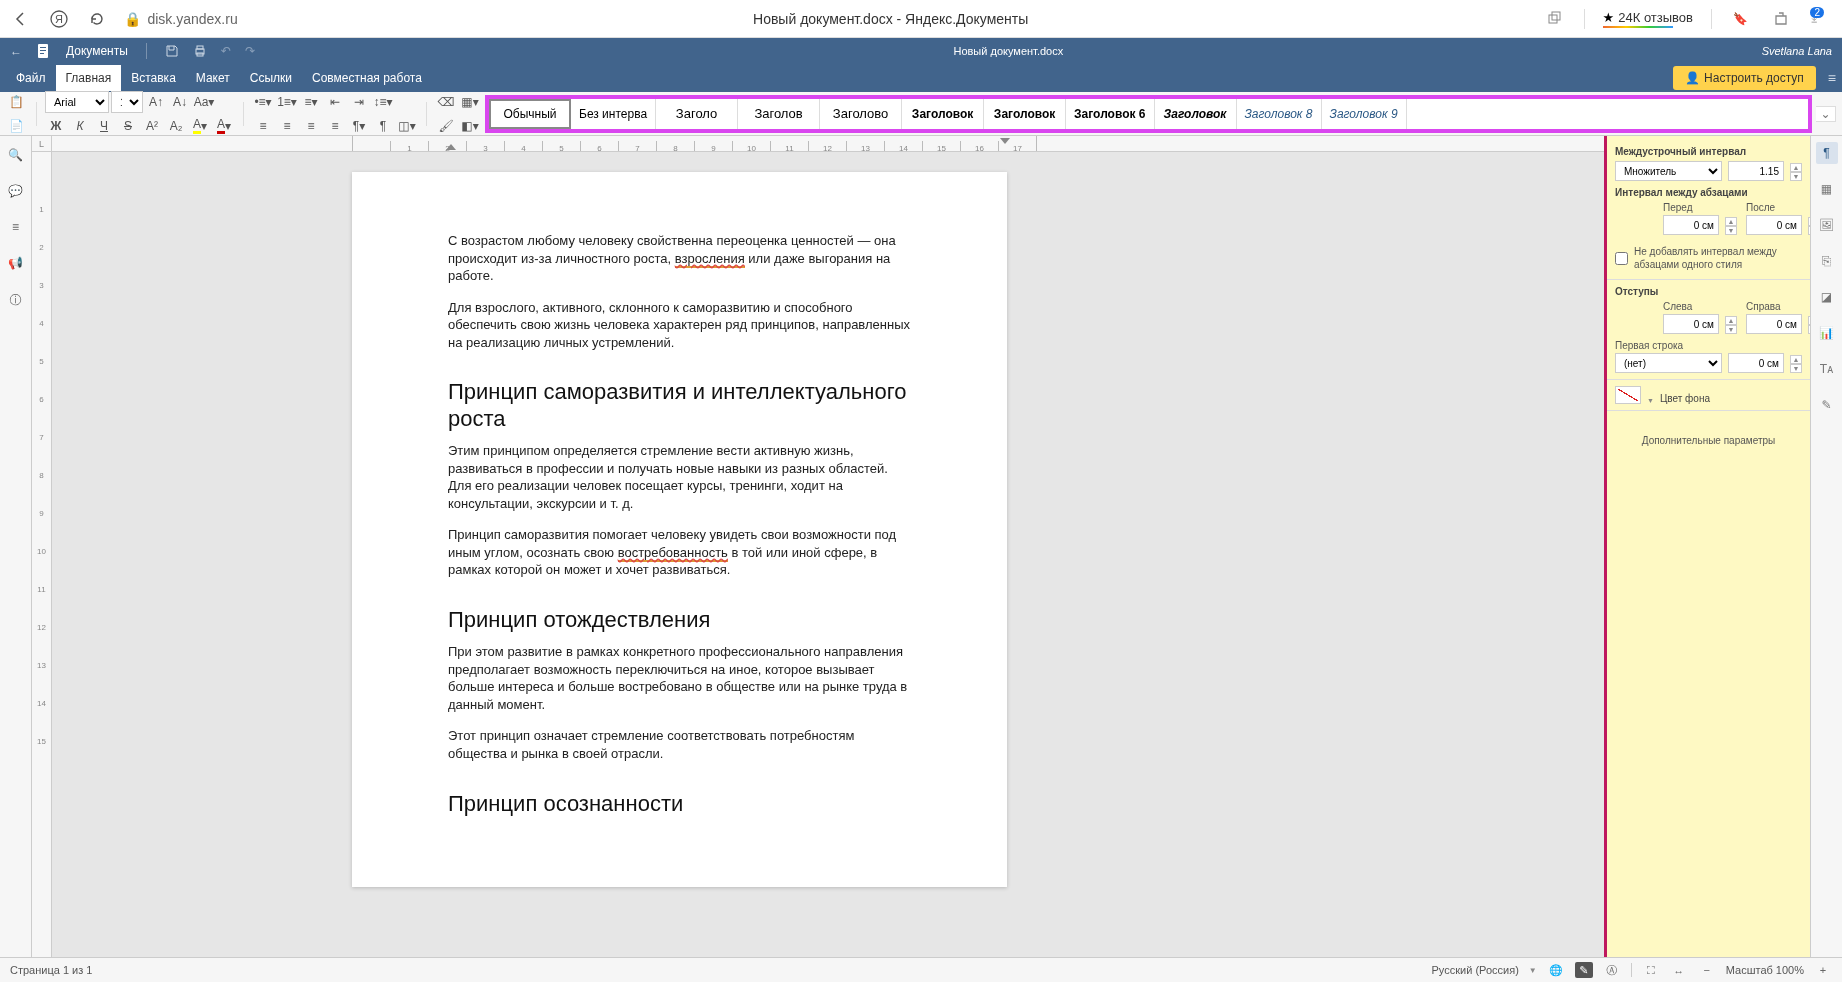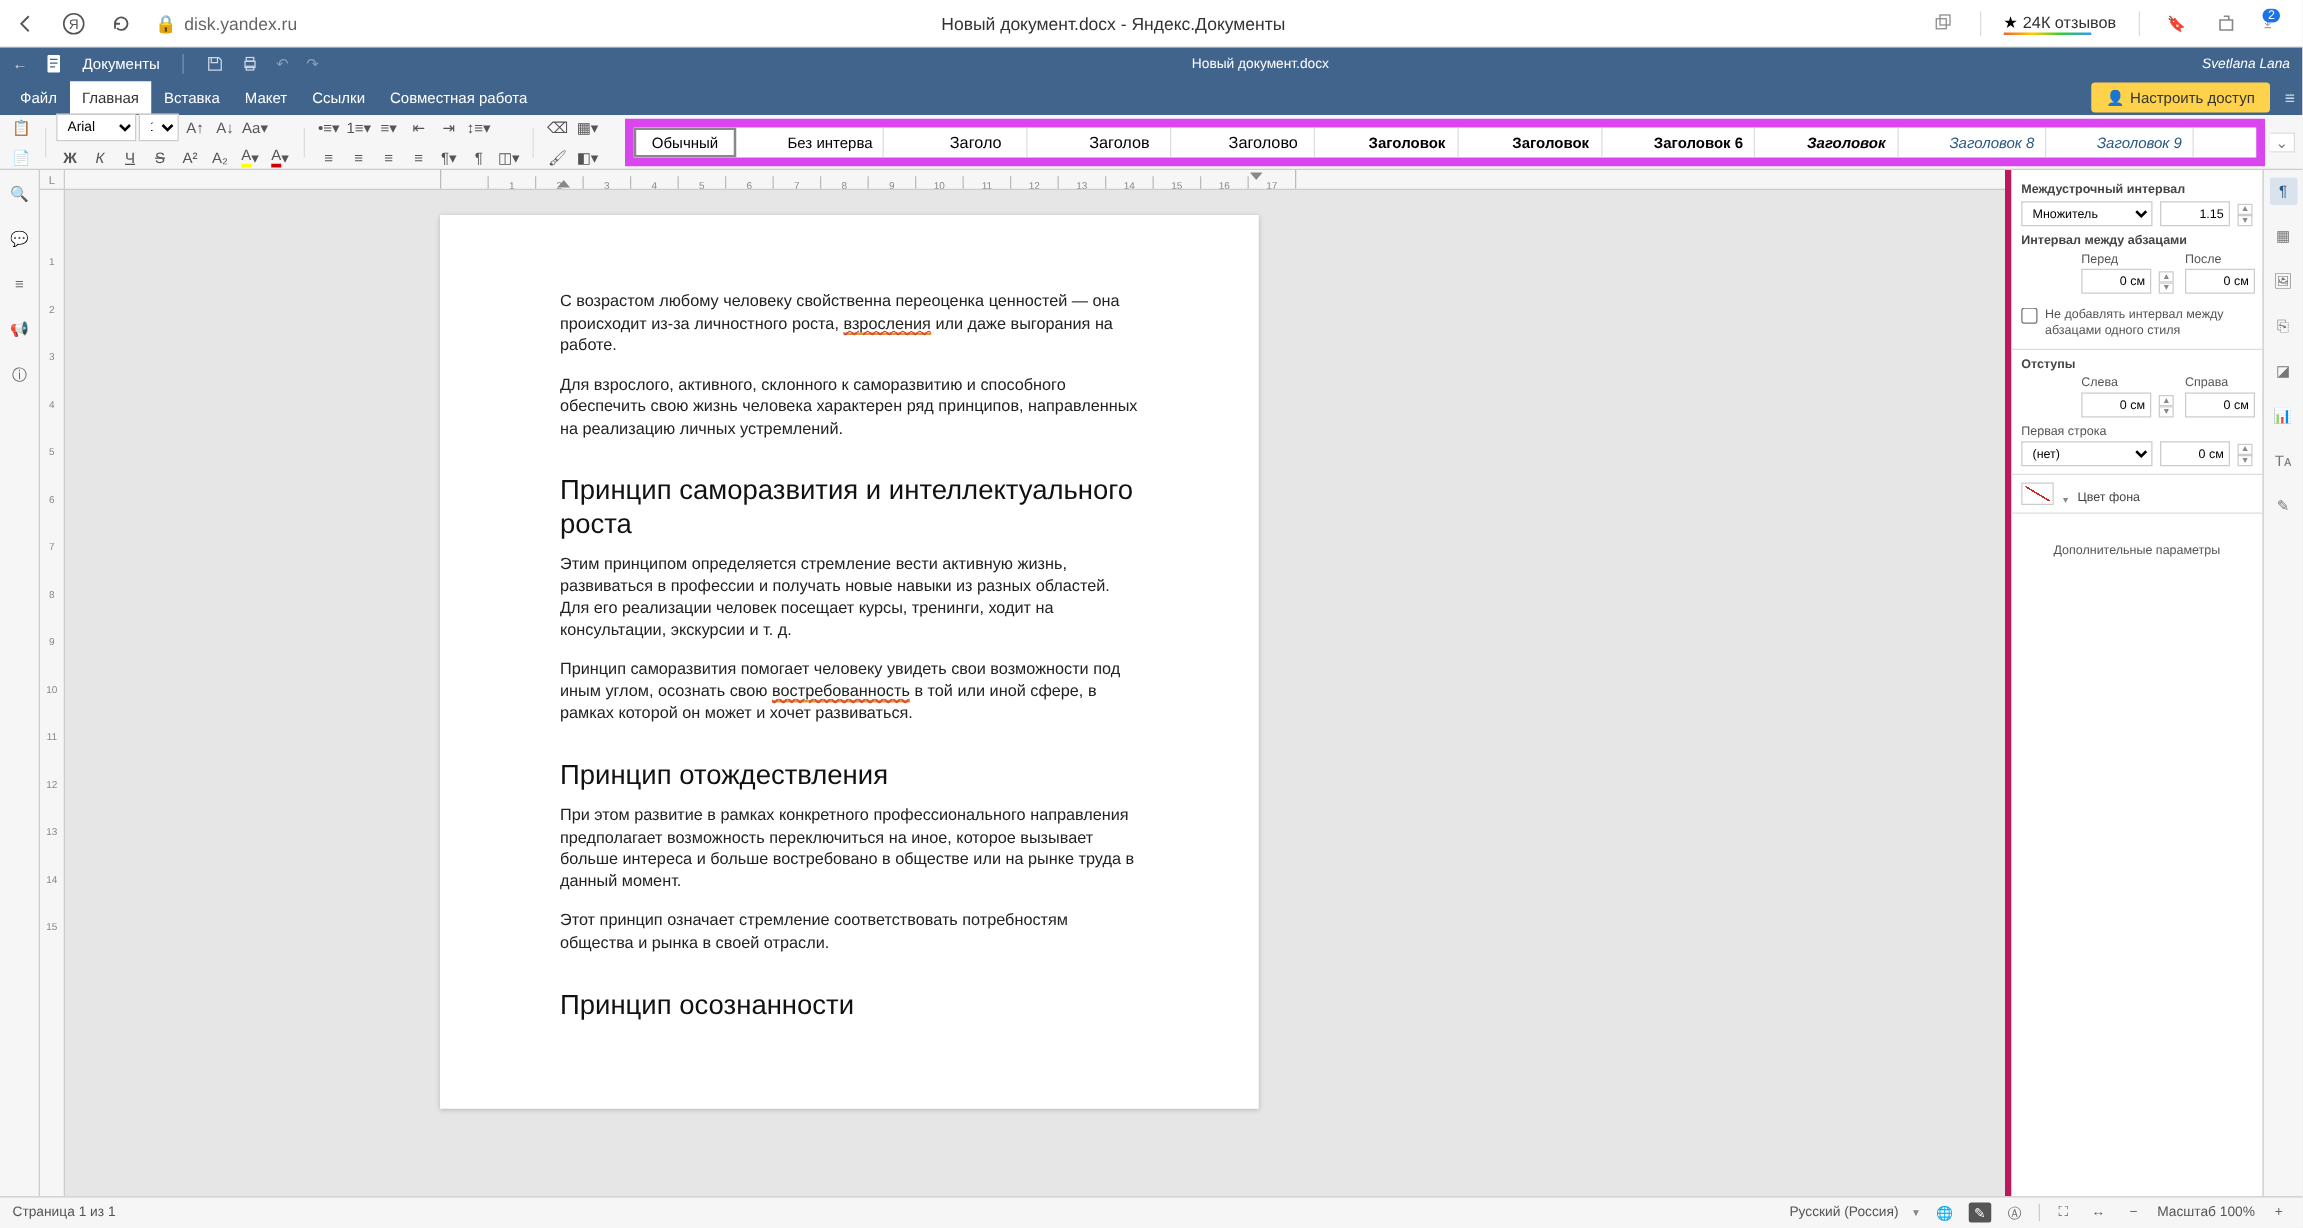--- a/index.html
+++ b/index.html
@@ -38,21 +38,21 @@
 .toolbar { height: 44px; background: #f6f6f6; border-bottom: 1px solid #ccc; display: flex; align-items: center; padding: 0 6px; gap: 4px; }
 .tb-btn { width: 22px; height: 22px; display: flex; align-items: center; justify-content: center; color: #555; cursor: pointer; font-size: 12px; border-radius:2px; }
 .tb-sep { width: 1px; height: 24px; background: #ddd; margin: 0 4px; }
 .tb-select { height: 22px; border: 1px solid #ccc; font-size: 11px; padding: 0 4px; background:#fff; }
 .font-name { width: 64px; }
 .font-size { width: 32px; }
 .tb-group-stack { display:flex; flex-direction:column; gap:2px; }
 .tb-row { display:flex; gap:2px; }
 
 
-.style-gallery { display:flex; height:38px; margin-left:15px; flex:1; overflow:hidden; border:7px solid #d946ef; background:#fff;gap:33px;}
+.style-gallery { display:flex; height:38px; margin-left:0; flex:1; overflow:hidden; border:4px solid #d946ef; background:#fff;}
 .style-item { border-right: 1px solid #ddd; min-width:82px; padding: 0 8px; display:flex; align-items:center; justify-content:center; font-size:12px; cursor:pointer; white-space:nowrap; overflow:hidden; }
 .style-item.selected { border:2px solid #888; }
 .style-item.hd { font-size:13px; }
 .style-item.bold { font-weight:bold; }
 .style-item.blue { color:#2a5885; }
 .style-item.italic { font-style:italic; }
 .style-expand { width:20px; display:flex; align-items:center; justify-content:center; color:#777; cursor:pointer; border:1px solid #ddd; border-left:none; background:#fff; }
 
 
 .main { position: absolute; top: 136px; bottom: 22px; left: 0; right: 0; display: flex; background: #e6e6e6; }
@@ -72,32 +72,32 @@
 .doc-scroll { flex:1; display:flex; overflow:auto; }
 .v-ruler { width:20px; background:#f6f6f6; border-right:1px solid #ccc; font-size:8px; color:#888; display:flex; flex-direction:column; align-items:center; }
 .v-ruler span { height:38px; display:flex; align-items:center; }
 .doc-canvas { flex:1; background:#e6e6e6; padding: 20px 0 40px 300px; }
 .page { width: 655px; min-height: 700px; background:#fff; box-shadow: 0 1px 4px rgba(0,0,0,.2); padding: 60px 96px 60px 96px; }
 .page p { font-size: 13px; color:#222; line-height:1.35; margin-bottom: 14px; }
 .page h2 { font-size: 22px; font-weight:400; color:#111; margin: 28px 0 10px; line-height:1.2; }
 .spell-err { border-bottom: 2px solid #d93; border-bottom-style: wavy; text-decoration-color:#d44; text-decoration-line: underline; text-decoration-style: wavy; }
 
 
-.right-panel { width: 206px; background:#ffffff; border-left:5px solid #be185d; padding:8px 8px; font-size:10px; color:#444; }
+.right-panel { width: 206px; background:#fef9c3; border-left:3px solid #be185d; padding:8px 8px; font-size:10px; color:#444; }
 .rp-label { font-weight:bold; margin: 2px 0 4px; font-size:10px;}
 .rp-row { display:flex; gap:6px; align-items:flex-end; margin-bottom:6px; }
 .rp-select, .rp-input { border:1px solid #ccc; background:#fff; font-size:10px; height:20px; padding:0 4px; }
 .rp-select { flex:1; }
 .rp-input { width:56px; text-align:right; }
 .rp-spin { width:12px; display:flex; flex-direction:column; font-size:7px; color:#888; }
 .rp-spin div { height:9px; border:1px solid #ccc; display:flex; align-items:center; justify-content:center; cursor:pointer; background:#fff;}
 .rp-cols { display:flex; gap:9px;margin-left:48px; }
 .rp-col { flex:1; }
 .rp-sublabel { font-size:10px; margin-bottom:2px; color:#555;}
-.rp-check { display:flex; gap:6px; align-items:flex-start; font-size:10px; margin:4px 0 8px; color:#555; line-height:1.3;}
+.rp-check { display:flex; gap:6px; align-items:center; font-size:10px; margin:4px 0 8px; color:#555; line-height:1.3;}
 .rp-check input { margin-top:1px;}
 .rp-hr { border-top:1px solid #ddd; margin:6px -8px; }
 .rp-color-swatch { width:26px; height:18px; border:1px solid #ccc; background:#fff; position:relative; cursor:pointer; }
 .rp-color-swatch::after { content:""; position:absolute; left:2px; top:2px; right:2px; bottom:2px; background:linear-gradient(to top right, transparent 47%, #d22 47%, #d22 53%, transparent 53%);}
 .rp-link { color:#555; font-size:10px; text-align:center; display:block; margin-top:24px;}
 
 
 .right-mini { width:32px; background:#f6f6f6; border-left:1px solid #ccc; display:flex; flex-direction:column; align-items:center; padding-top:6px; gap:14px; color:#777;}
 .right-mini .rm-btn { width:22px; height:22px; display:flex; align-items:center; justify-content:center; cursor:pointer; font-size:12px; border-radius:2px;}
 .right-mini .rm-btn.active { background:#d9e2ed; color:#2a5885; }

